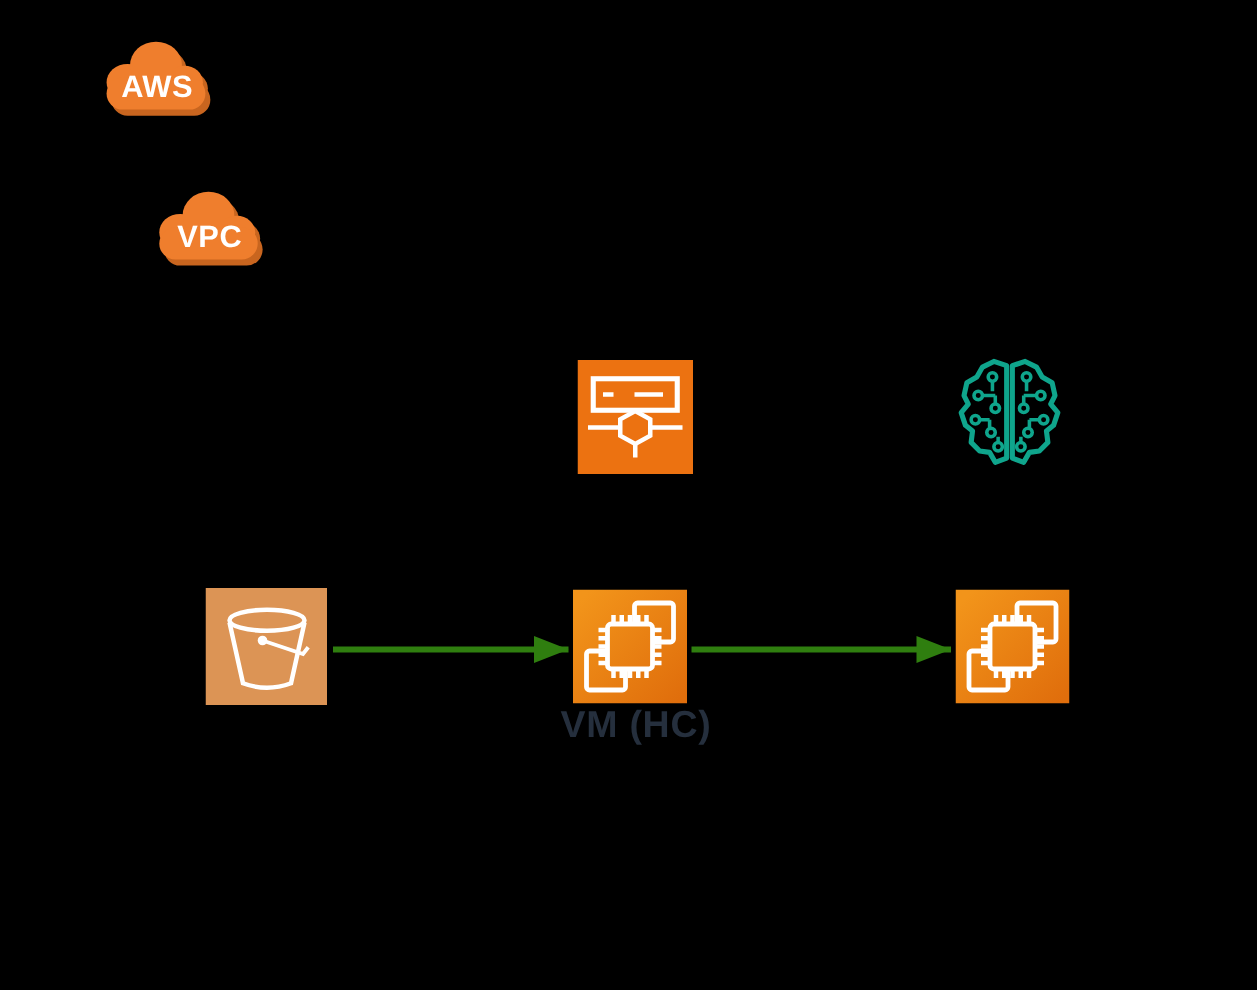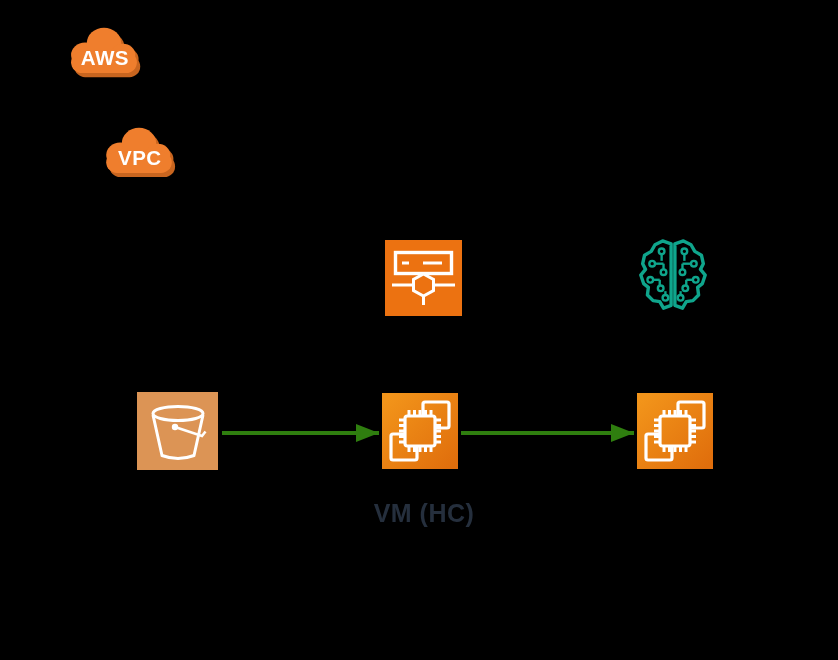--- a/index.html
+++ b/index.html
@@ -207,15 +207,15 @@
           <line x1="54" y1="27" x2="59" y2="27"></line>
             <line x1="54" y1="32.5" x2="59" y2="32.5"></line>
           <line x1="54" y1="38" x2="59" y2="38"></line>
             <line x1="54" y1="43.5" x2="59" y2="43.5"></line>
           <line x1="54" y1="49" x2="59" y2="49"></line>
         </g>
       </g>
     </svg>
   </div>
 
-  <div class="node-label" style="left:334px;top:499px">VM (HC)</div>
+  <div class="node-label" style="left:334px;top:469px">VM (HC)</div>
 
 </div>
 
 </body></html>

